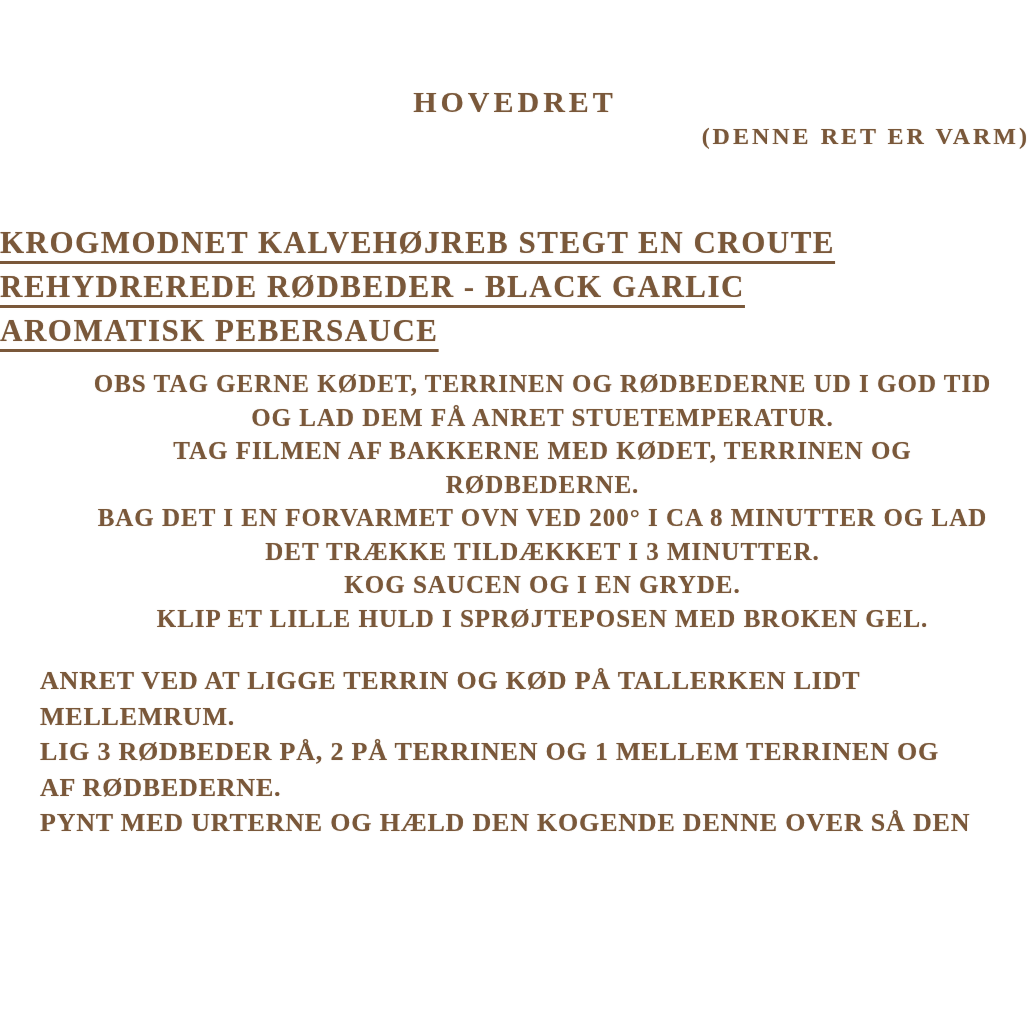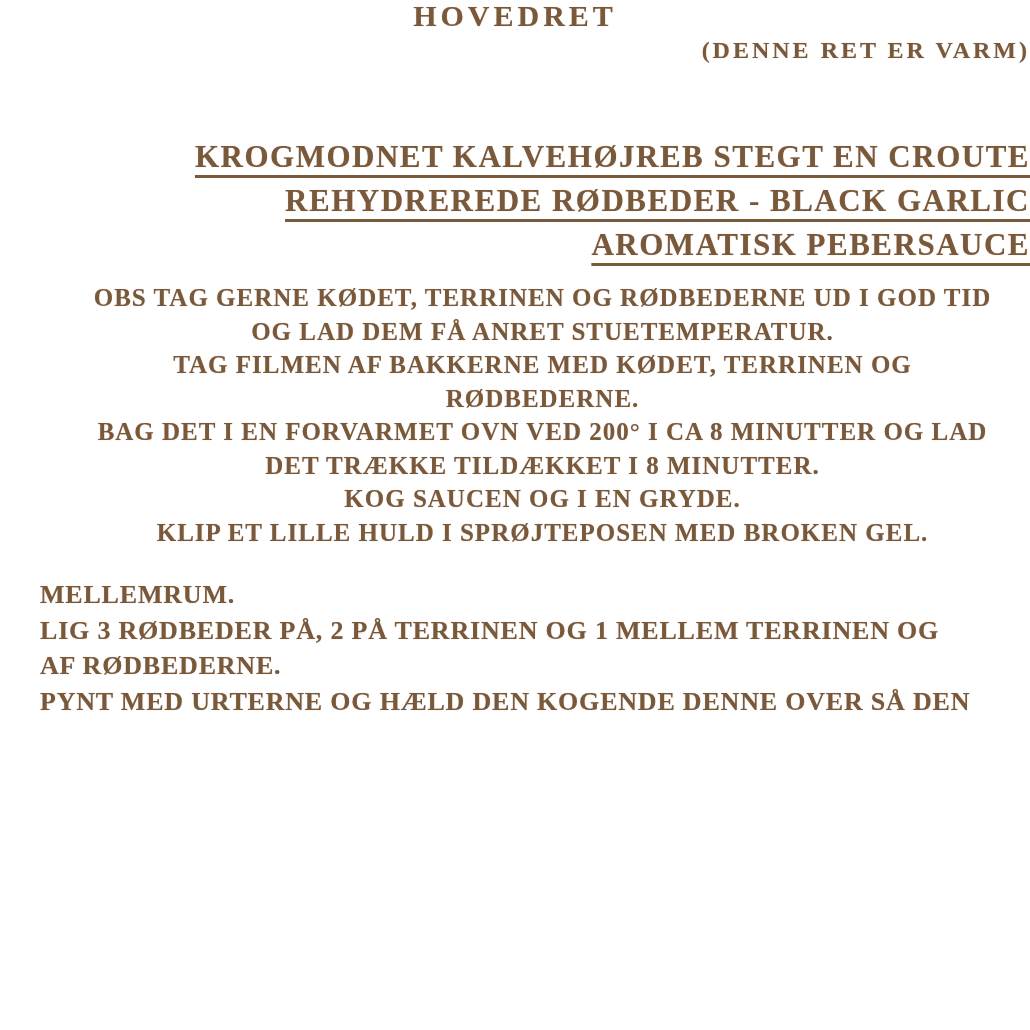--- a/index.html
+++ b/index.html
@@ -17,37 +17,38 @@
   }
   .card {
     width: 1030px;
     height: 1030px;
     position: relative;
   }
   .soft {
     text-shadow: 0 0 1px rgba(122, 88, 58, 0.45);
   }
   .course-title {
+    padding-top: 86px;
     text-align: center;
     font-size: 30px;
     line-height: 32px;
     letter-spacing: 4px;
     white-space: nowrap;
   }
   .course-note {
     margin-top: 5px;
     text-align: right;
     font-size: 24px;
     line-height: 26px;
     letter-spacing: 3px;
     white-space: nowrap;
   }
   .dish-title {
     margin-top: 72px;
-    text-align: right;
+    text-align: left;
   }
   .dish-title .dish-title-line {
     font-size: 31px;
     line-height: 44px;
     letter-spacing: 1.5px;
     white-space: nowrap;
     text-decoration: underline;
     text-decoration-thickness: 3px;
     text-underline-offset: 8px;
     text-decoration-skip-ink: none;
@@ -89,25 +90,26 @@
       <div class="dish-title-line">REHYDREREDE RØDBEDER - BLACK GARLIC</div>
       <div class="dish-title-line">AROMATISK PEBERSAUCE</div>
     </div>
 
   <div class="prep soft">
       <div class="body-line">OBS TAG GERNE KØDET, TERRINEN OG RØDBEDERNE UD I GOD TID</div>
       <div class="body-line">OG LAD DEM FÅ ANRET STUETEMPERATUR.</div>
       <div class="body-line">TAG FILMEN AF BAKKERNE MED KØDET, TERRINEN OG</div>
       <div class="body-line">RØDBEDERNE.</div>
       <div class="body-line">BAG DET I EN FORVARMET OVN VED 200° I CA 8 MINUTTER OG LAD</div>
-      <div class="body-line">DET TRÆKKE TILDÆKKET I 8 MINUTTER.</div>
+      <div class="body-line">DET TRÆKKE TILDÆKKET I 3 MINUTTER.</div>
       <div class="body-line">KOG SAUCEN OG I EN GRYDE.</div>
       <div class="body-line">KLIP ET LILLE HULD I SPRØJTEPOSEN MED BROKEN GEL.</div>
     </div>
 
   <div class="plating soft">
+      <div class="body-line">ANRET VED AT LIGGE TERRIN OG KØD PÅ TALLERKEN LIDT</div>
       <div class="body-line">MELLEMRUM.</div>
       <div class="body-line">LIG 3 RØDBEDER PÅ, 2 PÅ TERRINEN OG 1 MELLEM TERRINEN OG</div>
       <div class="body-line">AF RØDBEDERNE.</div>
       <div class="body-line">PYNT MED URTERNE OG HÆLD DEN KOGENDE DENNE OVER SÅ DEN</div>
     </div>
 
 </div>
 
 </body></html>

